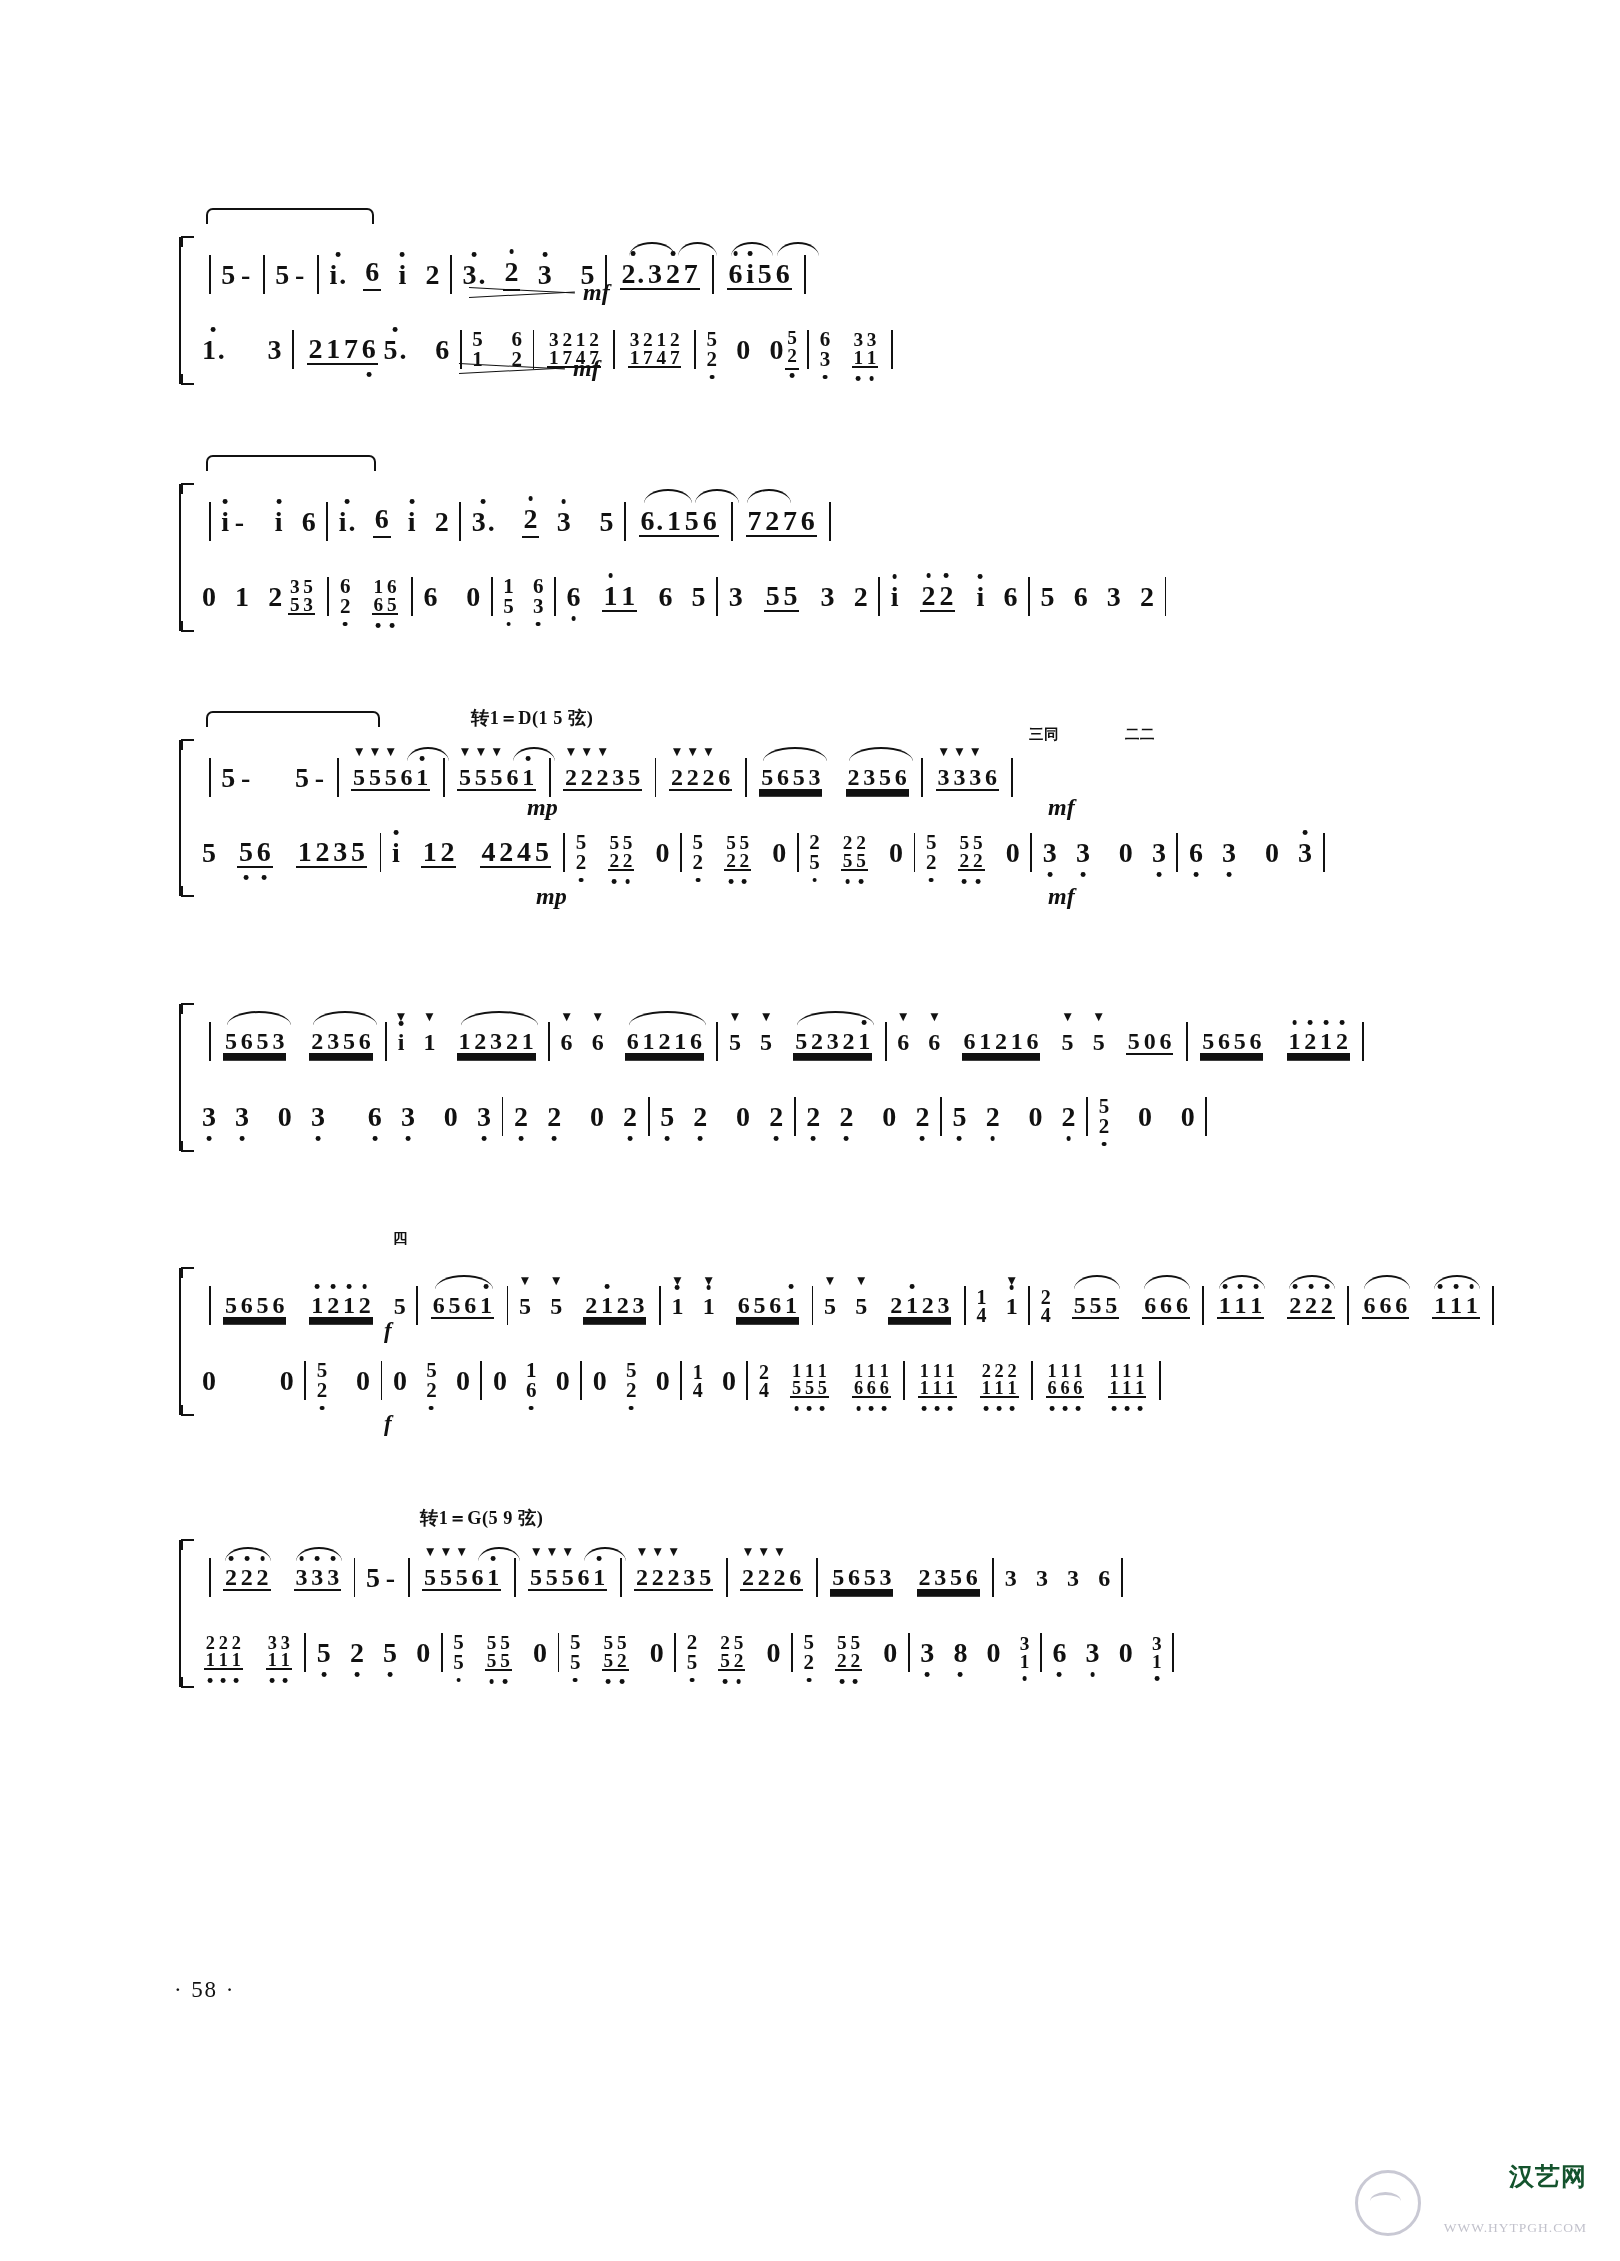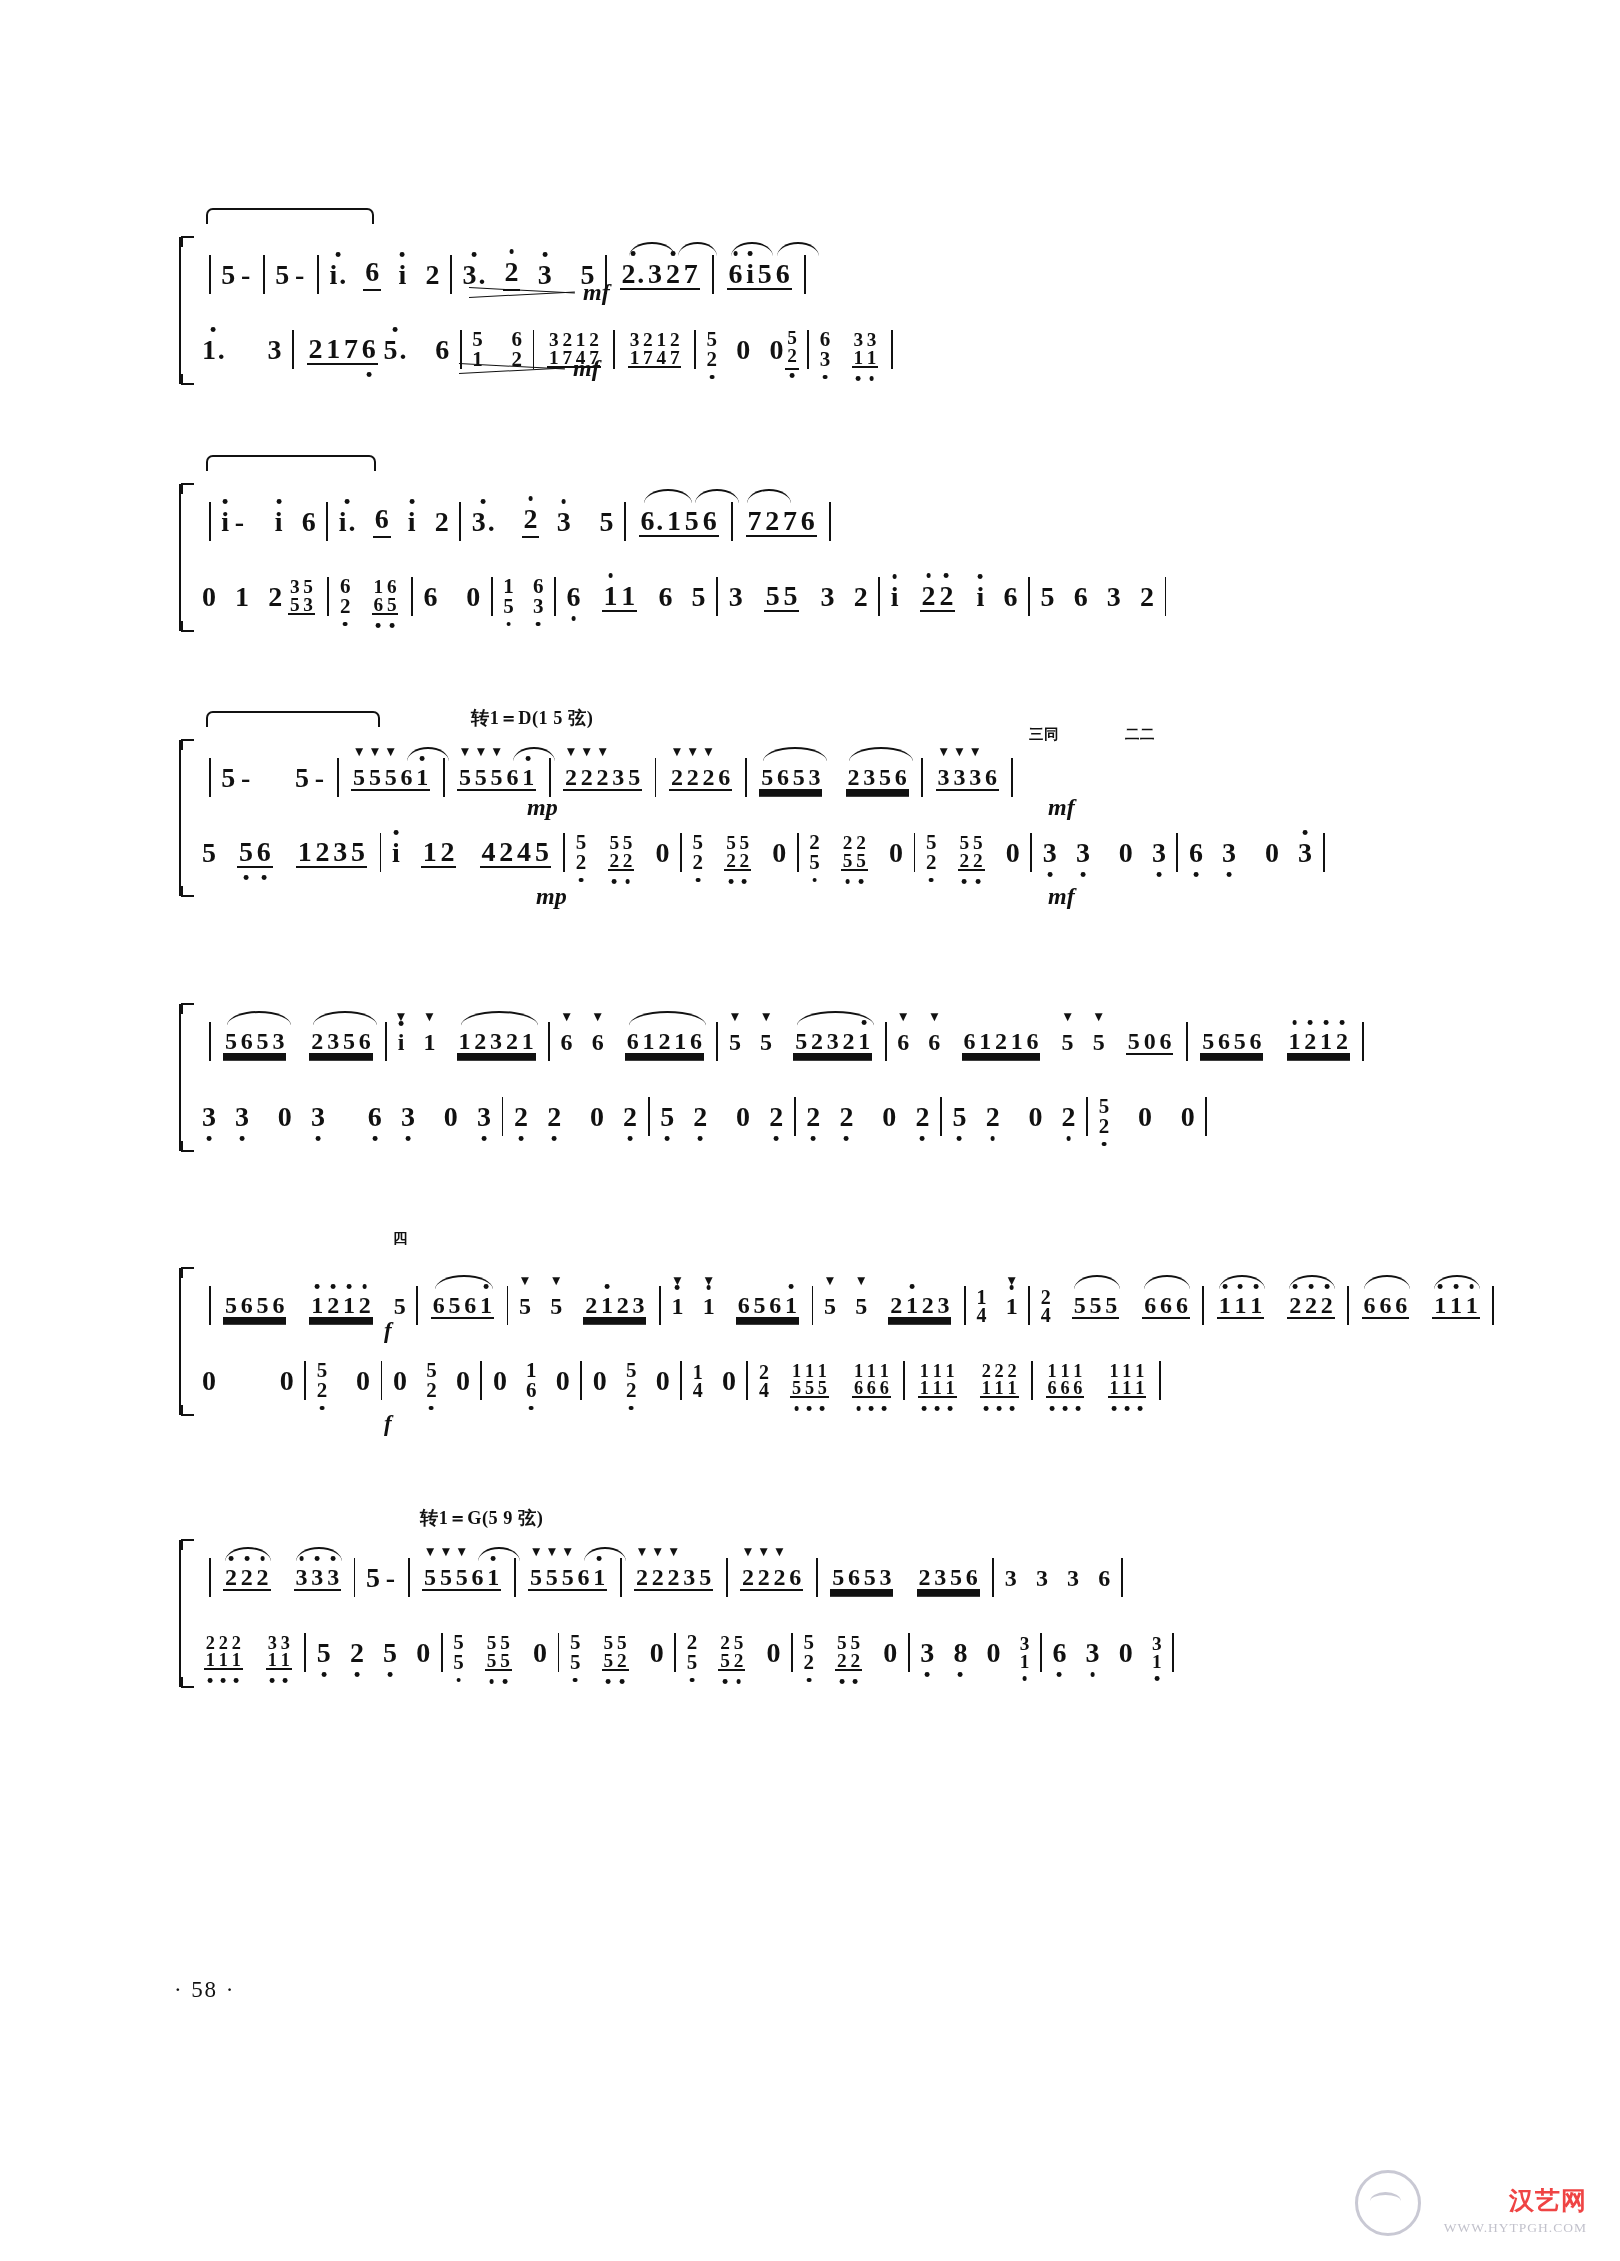--- a/index.html
+++ b/index.html
@@ -188,23 +188,23 @@
     position: absolute;
     left: 174px;
     top: 1977px;
     font-size: 23px;
     font-weight: normal;
     letter-spacing: 1.9px;
   }
   .wm-text {
     position: absolute;
     right: 33px;
-    bottom: 44px;
+    bottom: 68px;
     font-size: 25px;
-    color: #ef4444;
+    color: #14532d;
     font-weight: bold;
     letter-spacing: 1px;
   }
   .wm-sub {
     position: absolute;
     right: 33px;
     bottom: 25px;
     font-size: 13.5px;
     color: #c2c2cc;
     letter-spacing: 1px;

